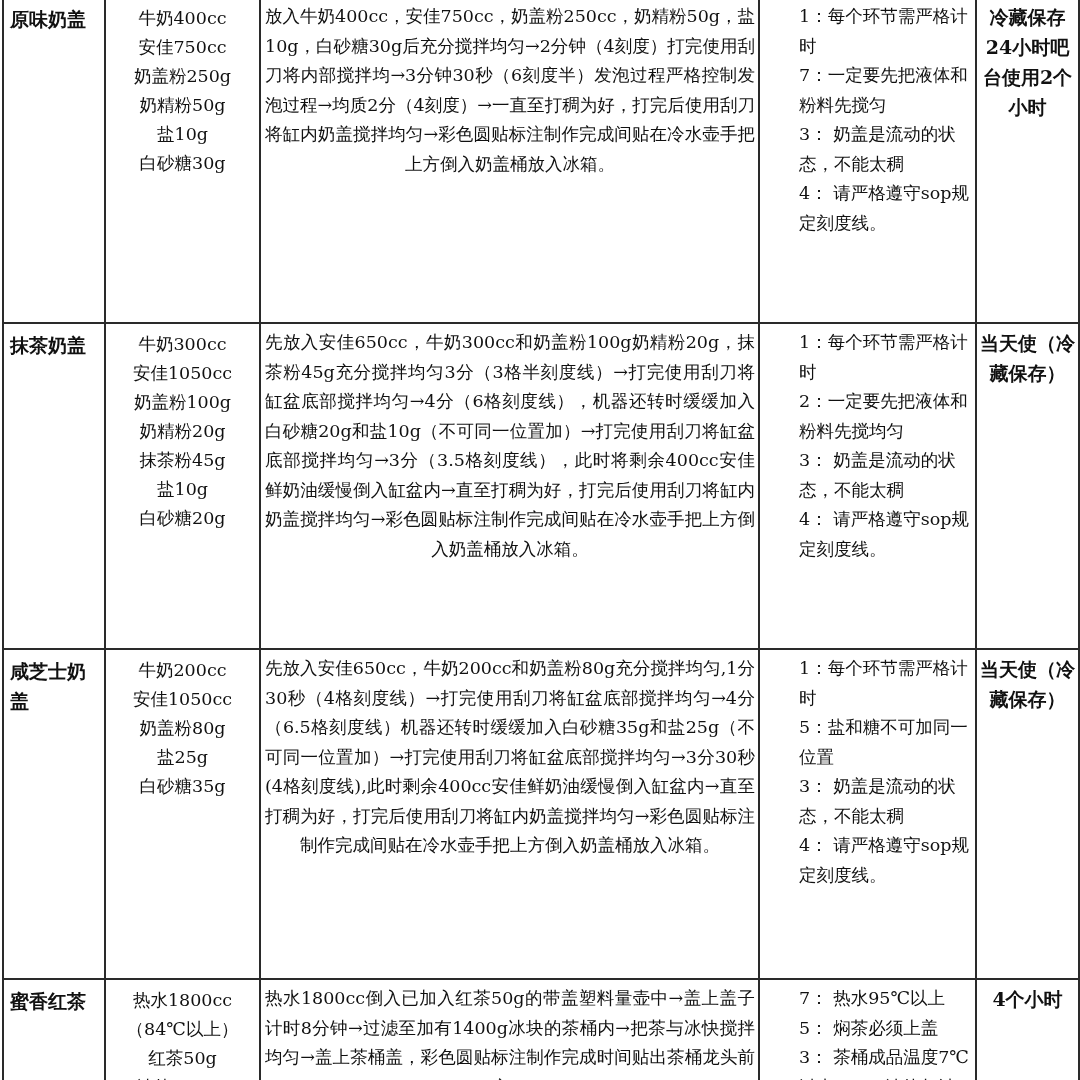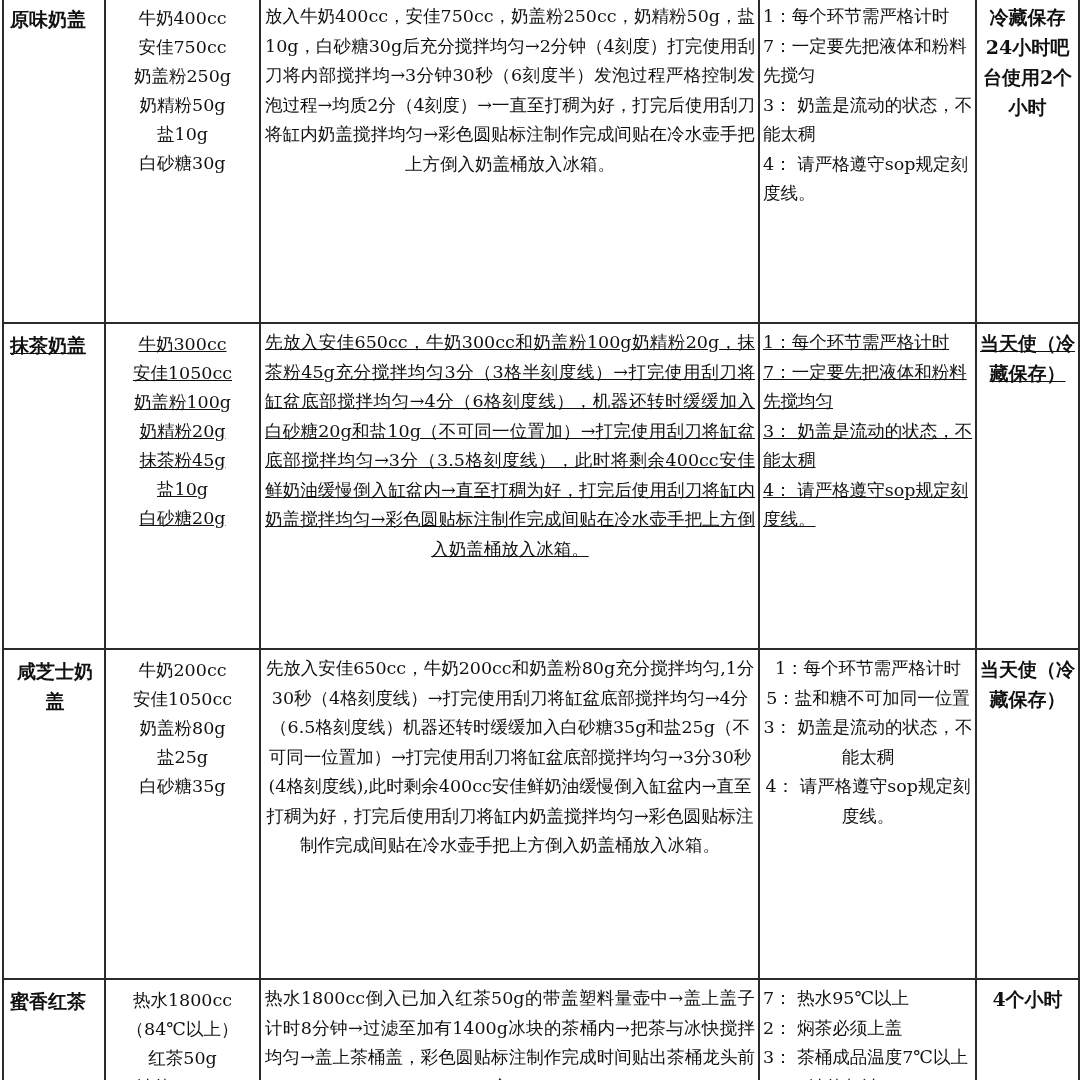--- a/index.html
+++ b/index.html
@@ -8,25 +8,25 @@
   .sheet { position:absolute; left:0; top:-4px; width:1080px; }
   table { border-collapse:collapse; table-layout:fixed; margin-left:2px; }
   td { border:2px solid #2a2a2a; vertical-align:top; padding:0; font-size:17.5px; line-height:29px; }
   col.c1 { width:102px; } col.c2 { width:155px; } col.c3 { width:499px; }
   col.c4 { width:217px; } col.c5 { width:103px; }
   .name { padding:6px 4px 0 6px; font-size:19px; line-height:30px; font-weight:bold; }
   .ing { text-align:center; padding-top:6px; }
   .ing div { line-height:29px; }
   .proc { padding:4px 3px 0 4px; text-align:justify; text-align-last:center; line-height:29.5px; }
   .notes { padding:4px 2px 0 3px; line-height:29.5px; }
-  .notes div { white-space:normal; }
+  .notes div { white-space:normal;margin-left:36px; }
   .store { text-align:center; padding:4px 3px 0 3px; font-size:19px; line-height:30px; font-weight:bold; }
   tr.r1 td { height:318px; }
-  tr.r2 td { height:318px;text-decoration:underline; }
-  tr.r3 td { height:322px;text-align:center; }
+  tr.r2 td { height:318px; }
+  tr.r3 td { height:322px; }
   tr.r4 td { height:130px; }
 </style>
 </head>
 <body>
 
 <div class="sheet">
 <table>
   <colgroup>
         <col class="c1">
         <col class="c2">
@@ -63,21 +63,21 @@
       <div>安佳1050cc</div>
       <div>奶盖粉100g</div>
       <div>奶精粉20g</div>
       <div>抹茶粉45g</div>
       <div>盐10g</div>
       <div>白砂糖20g</div>
     </td>
     <td class="proc">先放入安佳650cc，牛奶300cc和奶盖粉100g奶精粉20g，抹茶粉45g充分搅拌均匀3分（3格半刻度线）→打完使用刮刀将缸盆底部搅拌均匀→4分（6格刻度线），机器还转时缓缓加入白砂糖20g和盐10g（不可同一位置加）→打完使用刮刀将缸盆底部搅拌均匀→3分（3.5格刻度线），此时将剩余400cc安佳鲜奶油缓慢倒入缸盆内→直至打稠为好，打完后使用刮刀将缸内奶盖搅拌均匀→彩色圆贴标注制作完成间贴在冷水壶手把上方倒入奶盖桶放入冰箱。</td>
     <td class="notes">
       <div>1：每个环节需严格计时</div>
-      <div>7：一定要先把液体和粉料先搅均匀</div>
+      <div>2：一定要先把液体和粉料先搅均匀</div>
       <div>3： 奶盖是流动的状态，不能太稠</div>
       <div>4： 请严格遵守sop规定刻度线。</div>
     </td>
     <td class="store">当天使（冷藏保存）</td>
   </tr>
 
   <tr class="r3">
     <td class="name">咸芝士奶盖</td>
     <td class="ing">
       <div>牛奶200cc</div>
@@ -100,20 +100,20 @@
     <td class="name">蜜香红茶</td>
     <td class="ing">
       <div>热水1800cc</div>
       <div>（84℃以上）</div>
       <div>红茶50g</div>
       <div>冰块1400g</div>
     </td>
     <td class="proc">热水1800cc倒入已加入红茶50g的带盖塑料量壶中→盖上盖子计时8分钟→过滤至加有1400g冰块的茶桶内→把茶与冰快搅拌均匀→盖上茶桶盖，彩色圆贴标注制作完成时间贴出茶桶龙头前方。</td>
     <td class="notes">
       <div>7： 热水95℃以上</div>
-      <div>2： 焖茶必须上盖</div>
+      <div>5： 焖茶必须上盖</div>
       <div>3： 茶桶成品温度7℃以上          4：秤冰块与计</div>
     </td>
     <td class="store">4个小时</td>
   </tr>
 </tbody>
     </table>
 </div>
 
 </body></html>

